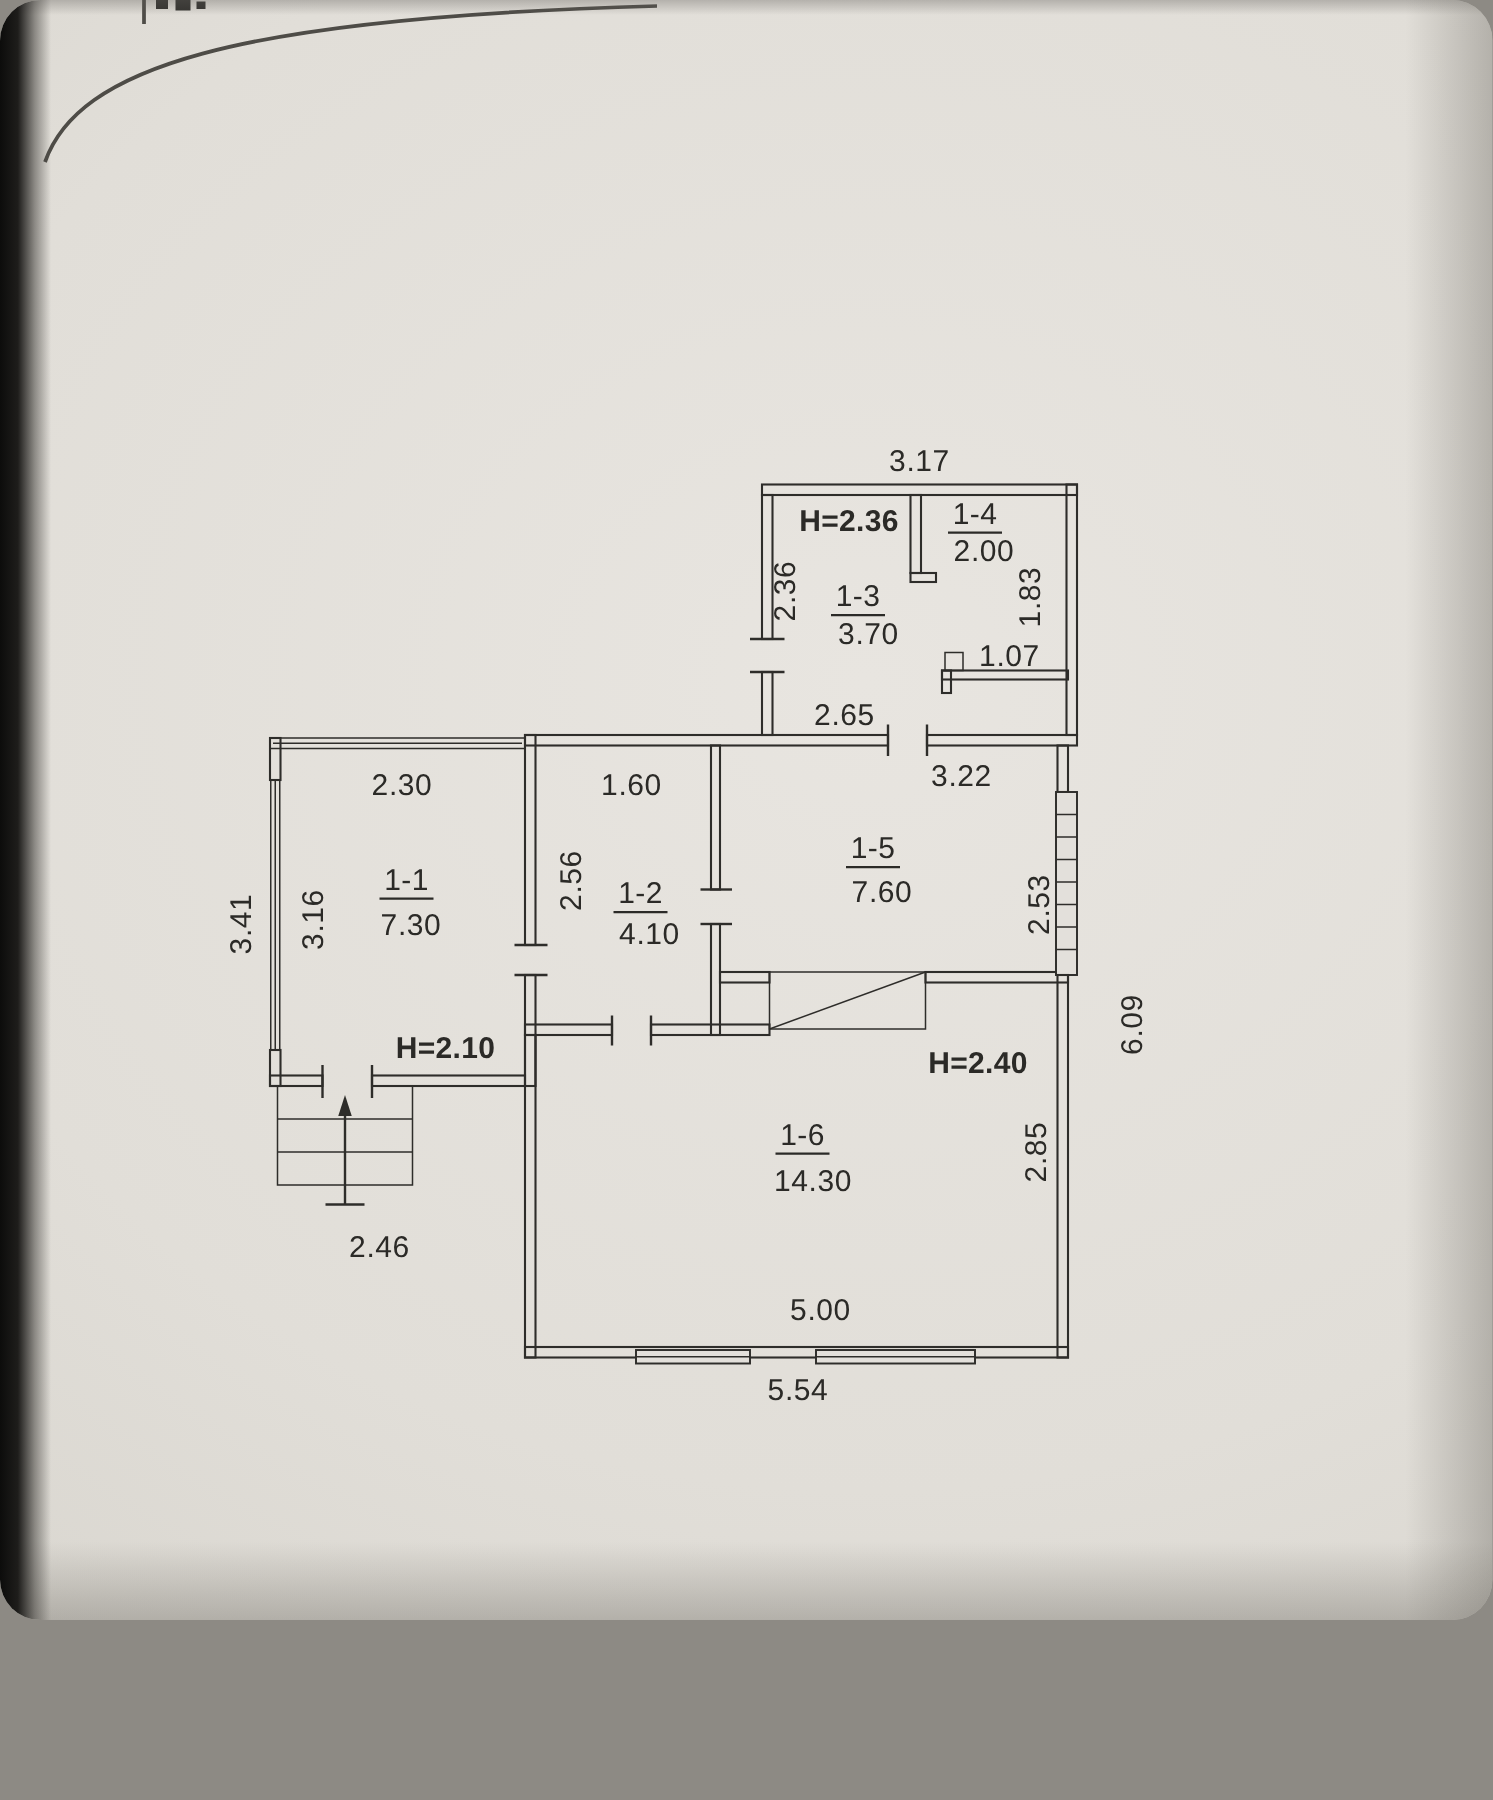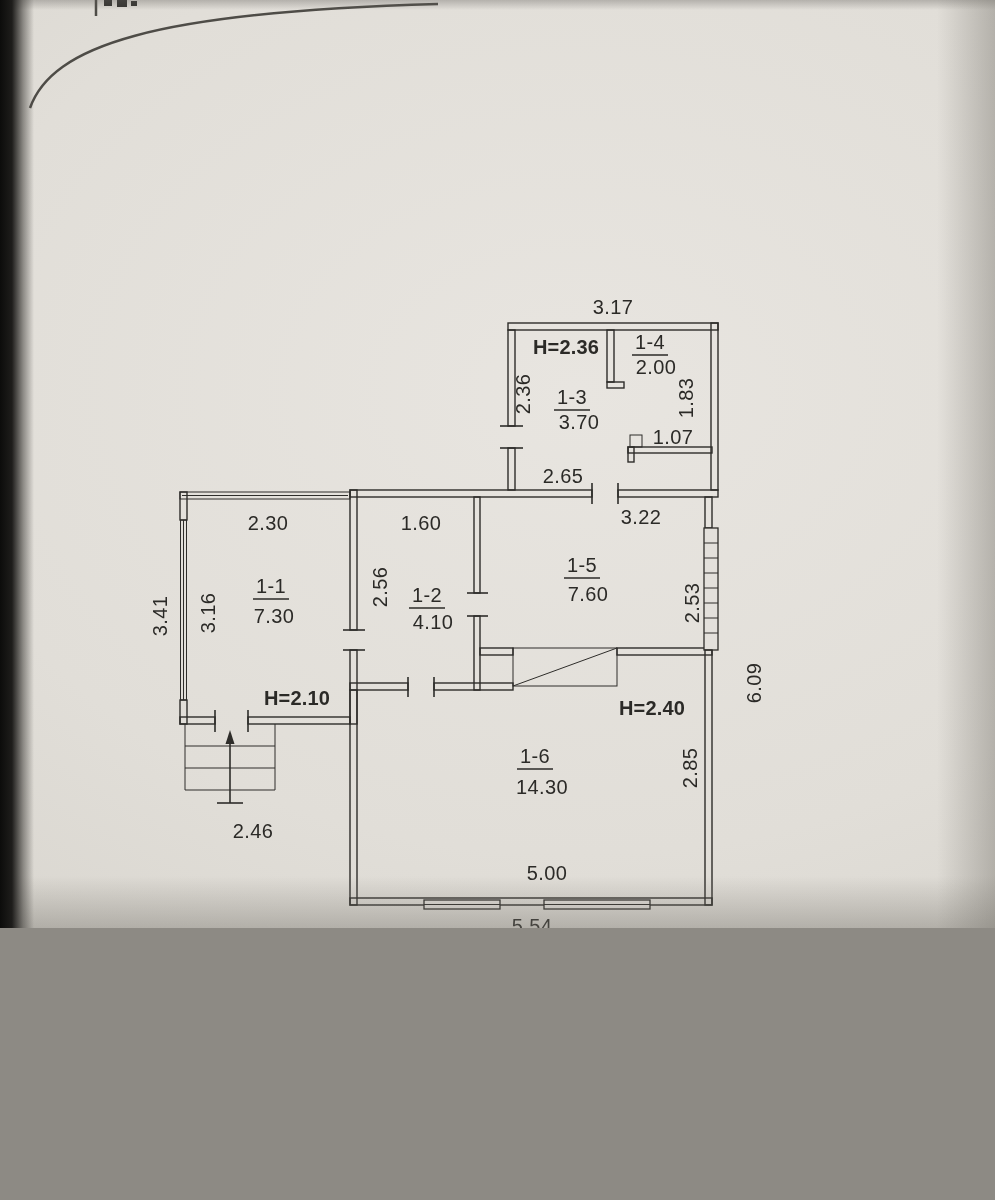--- a/index.html
+++ b/index.html
@@ -1,18 +1,19 @@
 <!DOCTYPE html>
 <html><head>
 <meta charset="utf-8">
 <style>
   html,body { margin:0; padding:0; background:#8d8a84; }
   .photo {
-    position:relative; width:995px; height:928px; overflow:hidden;
+    position:relative; width:995px; height:1080px; overflow:hidden;
     background: radial-gradient(130% 100% at 58% 42%, #e8e5e0 0%, #e1ded8 50%, #d6d3cc 85%, #ccc9c2 100%);
+    border-radius: 27px;
   }
   .edge-left {
     position:absolute; left:0; top:0; width:34px; height:100%; z-index:3; pointer-events:none;
     background: linear-gradient(to right, #0c0c0b 0%, #1e1d1b 35%, rgba(70,68,64,.55) 68%, rgba(120,118,112,0) 100%);
   }
   .edge-right {
     position:absolute; right:0; top:0; width:58px; height:100%; z-index:2; pointer-events:none;
     background: linear-gradient(to left, rgba(125,122,115,.45), rgba(125,122,115,0));
   }
   .edge-bottom {

